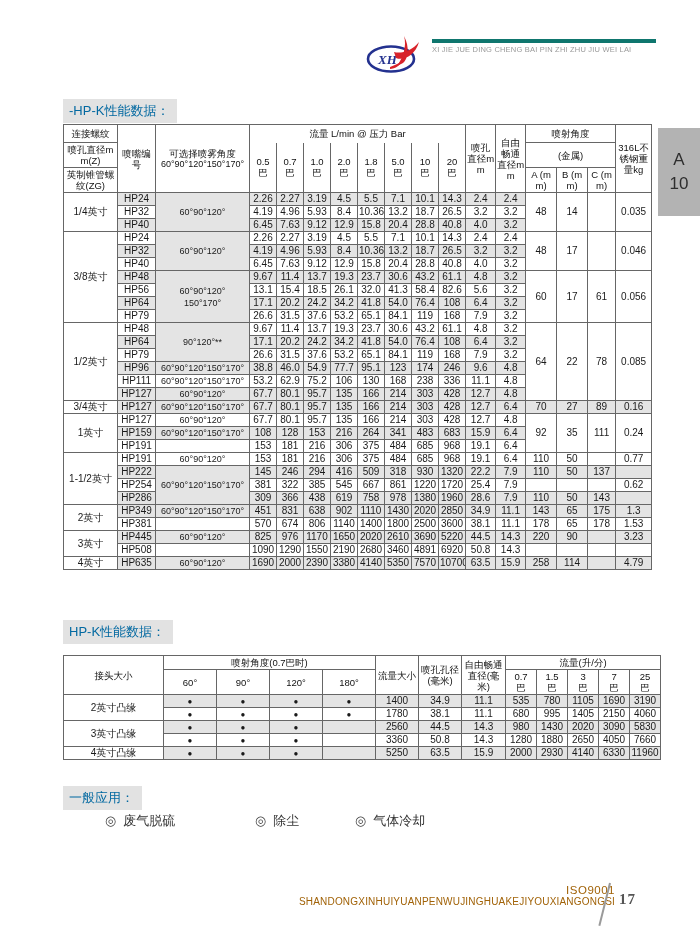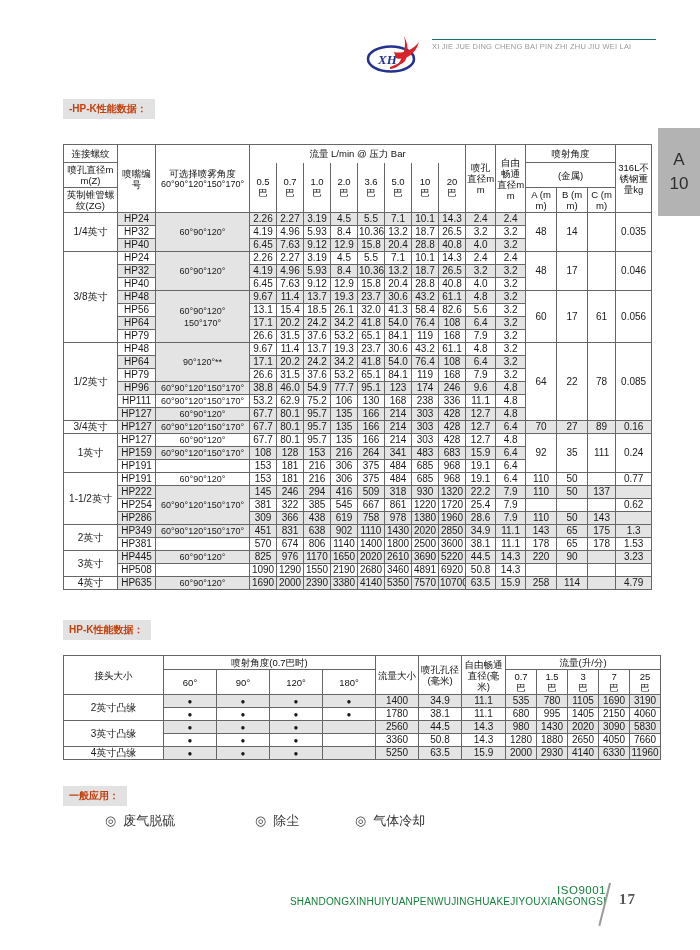--- a/index.html
+++ b/index.html
@@ -3,58 +3,58 @@
 <meta charset="utf-8">
 <style>
   *{margin:0;padding:0;box-sizing:border-box}
   html,body{width:700px;height:950px}
   body{position:relative;background:#fff;font-family:"Liberation Sans",sans-serif;color:#1a1a1a;overflow:hidden}
 
   
   .logo{position:absolute;left:366px;top:33px;width:60px;height:44px}
   .slogan{position:absolute;left:432px;top:36px;width:224px}
   .slogan-cn{font-size:15.5px;font-weight:bold;color:#606060;letter-spacing:1px;white-space:nowrap}
-  .slogan-py{margin-top:3px;border-top:1px solid #0f766e;padding-top:2px;font-size:7.5px;color:#9a9a9a;letter-spacing:.2px;white-space:nowrap}
+  .slogan-py{margin-top:3px;border-top:4px solid #0f766e;padding-top:2px;font-size:7.5px;color:#9a9a9a;letter-spacing:.2px;white-space:nowrap}
 
   
   .side-tab{position:absolute;left:658px;top:128px;width:42px;height:88px;background:#b3b3b3;
             display:flex;flex-direction:column;align-items:center;justify-content:center;
             font-size:17px;color:#2e2e2e;line-height:24px}
 
   
-  .sec-title{position:absolute;background:#e2e2e2;padding:3px 8px 3px 6px;font-size:10px;font-weight:bold;color:#c2410c;white-space:nowrap}
+  .sec-title{position:absolute;background:#e2e2e2;padding:3px 8px 3px 6px;font-size:13px;font-weight:normal;color:#0369a1;white-space:nowrap}
   #sec1{left:63px;top:99px}
   #sec2{left:63px;top:620px}
   #sec3{left:63px;top:786px}
 
   
   table{border-collapse:collapse;table-layout:fixed;background:#fff}
   th,td{border:1px solid #666;text-align:center;vertical-align:middle;overflow:hidden}
   th{font-weight:normal;font-size:9.5px;line-height:11px;padding:1px;word-break:break-all;color:#111}
   td{font-size:10px;line-height:12px;height:12px;padding:0 1px;word-break:break-all;white-space:nowrap}
-  #t1{position:absolute;left:63px;top:144px;width:588px}
+  #t1{position:absolute;left:63px;top:124px;width:588px}
   #t2{position:absolute;left:63px;top:655px;width:597px}
   #t2 td{height:12px}
   .z{background:#e4e4e4}
   .am{background:#e4e4e4}
   .m{background:#fff}
   .ang,.ang div{font-size:9px;white-space:nowrap}
   .nb{border-bottom:none}
   .nt{border-top:none}
   .dotc{font-size:8px;line-height:11px}
   .prs div{line-height:11px}
 
   
   .apps-row{position:absolute;left:0;top:812px;width:600px;height:20px}
   .app-item{position:absolute;top:0;font-size:13px;color:#333;white-space:nowrap}
   .app-item .bul{margin-right:7px;color:#444}
   #app0{left:105px}#app1{left:255px}#app2{left:355px}
 
   
-  .footer-block{position:absolute;left:62px;top:884px;width:544px;text-align:right;color:#15803d}
+  .footer-block{position:absolute;left:71px;top:884px;width:544px;text-align:right;color:#a16207}
   .footer-iso{font-size:11.5px;letter-spacing:.5px}
   .footer-co{font-size:10px;letter-spacing:.2px;white-space:nowrap}
   .diag{position:absolute;left:609px;top:883px;width:2px;height:44px;background:#9a9a9a;transform:rotate(14deg);transform-origin:top center}
   .pageno{position:absolute;left:619px;top:891px;font-family:"Liberation Serif",serif;font-weight:bold;font-size:15px;color:#555;letter-spacing:1px}
 </style>
 </head>
 <body>
 
 <div class="logo">
   <svg width="60" height="44" viewBox="0 0 60 44">
@@ -122,21 +122,21 @@
         </th>
       <th rowspan="2" class="prs nt">
           <div>1.0</div>
           <div>巴</div>
         </th>
       <th rowspan="2" class="prs nt">
           <div>2.0</div>
           <div>巴</div>
         </th>
       <th rowspan="2" class="prs nt">
-          <div>3.6</div>
+          <div>1.8</div>
           <div>巴</div>
         </th>
       <th rowspan="2" class="prs nt">
           <div>5.0</div>
           <div>巴</div>
         </th>
       <th rowspan="2" class="prs nt">
           <div>10</div>
           <div>巴</div>
         </th>

